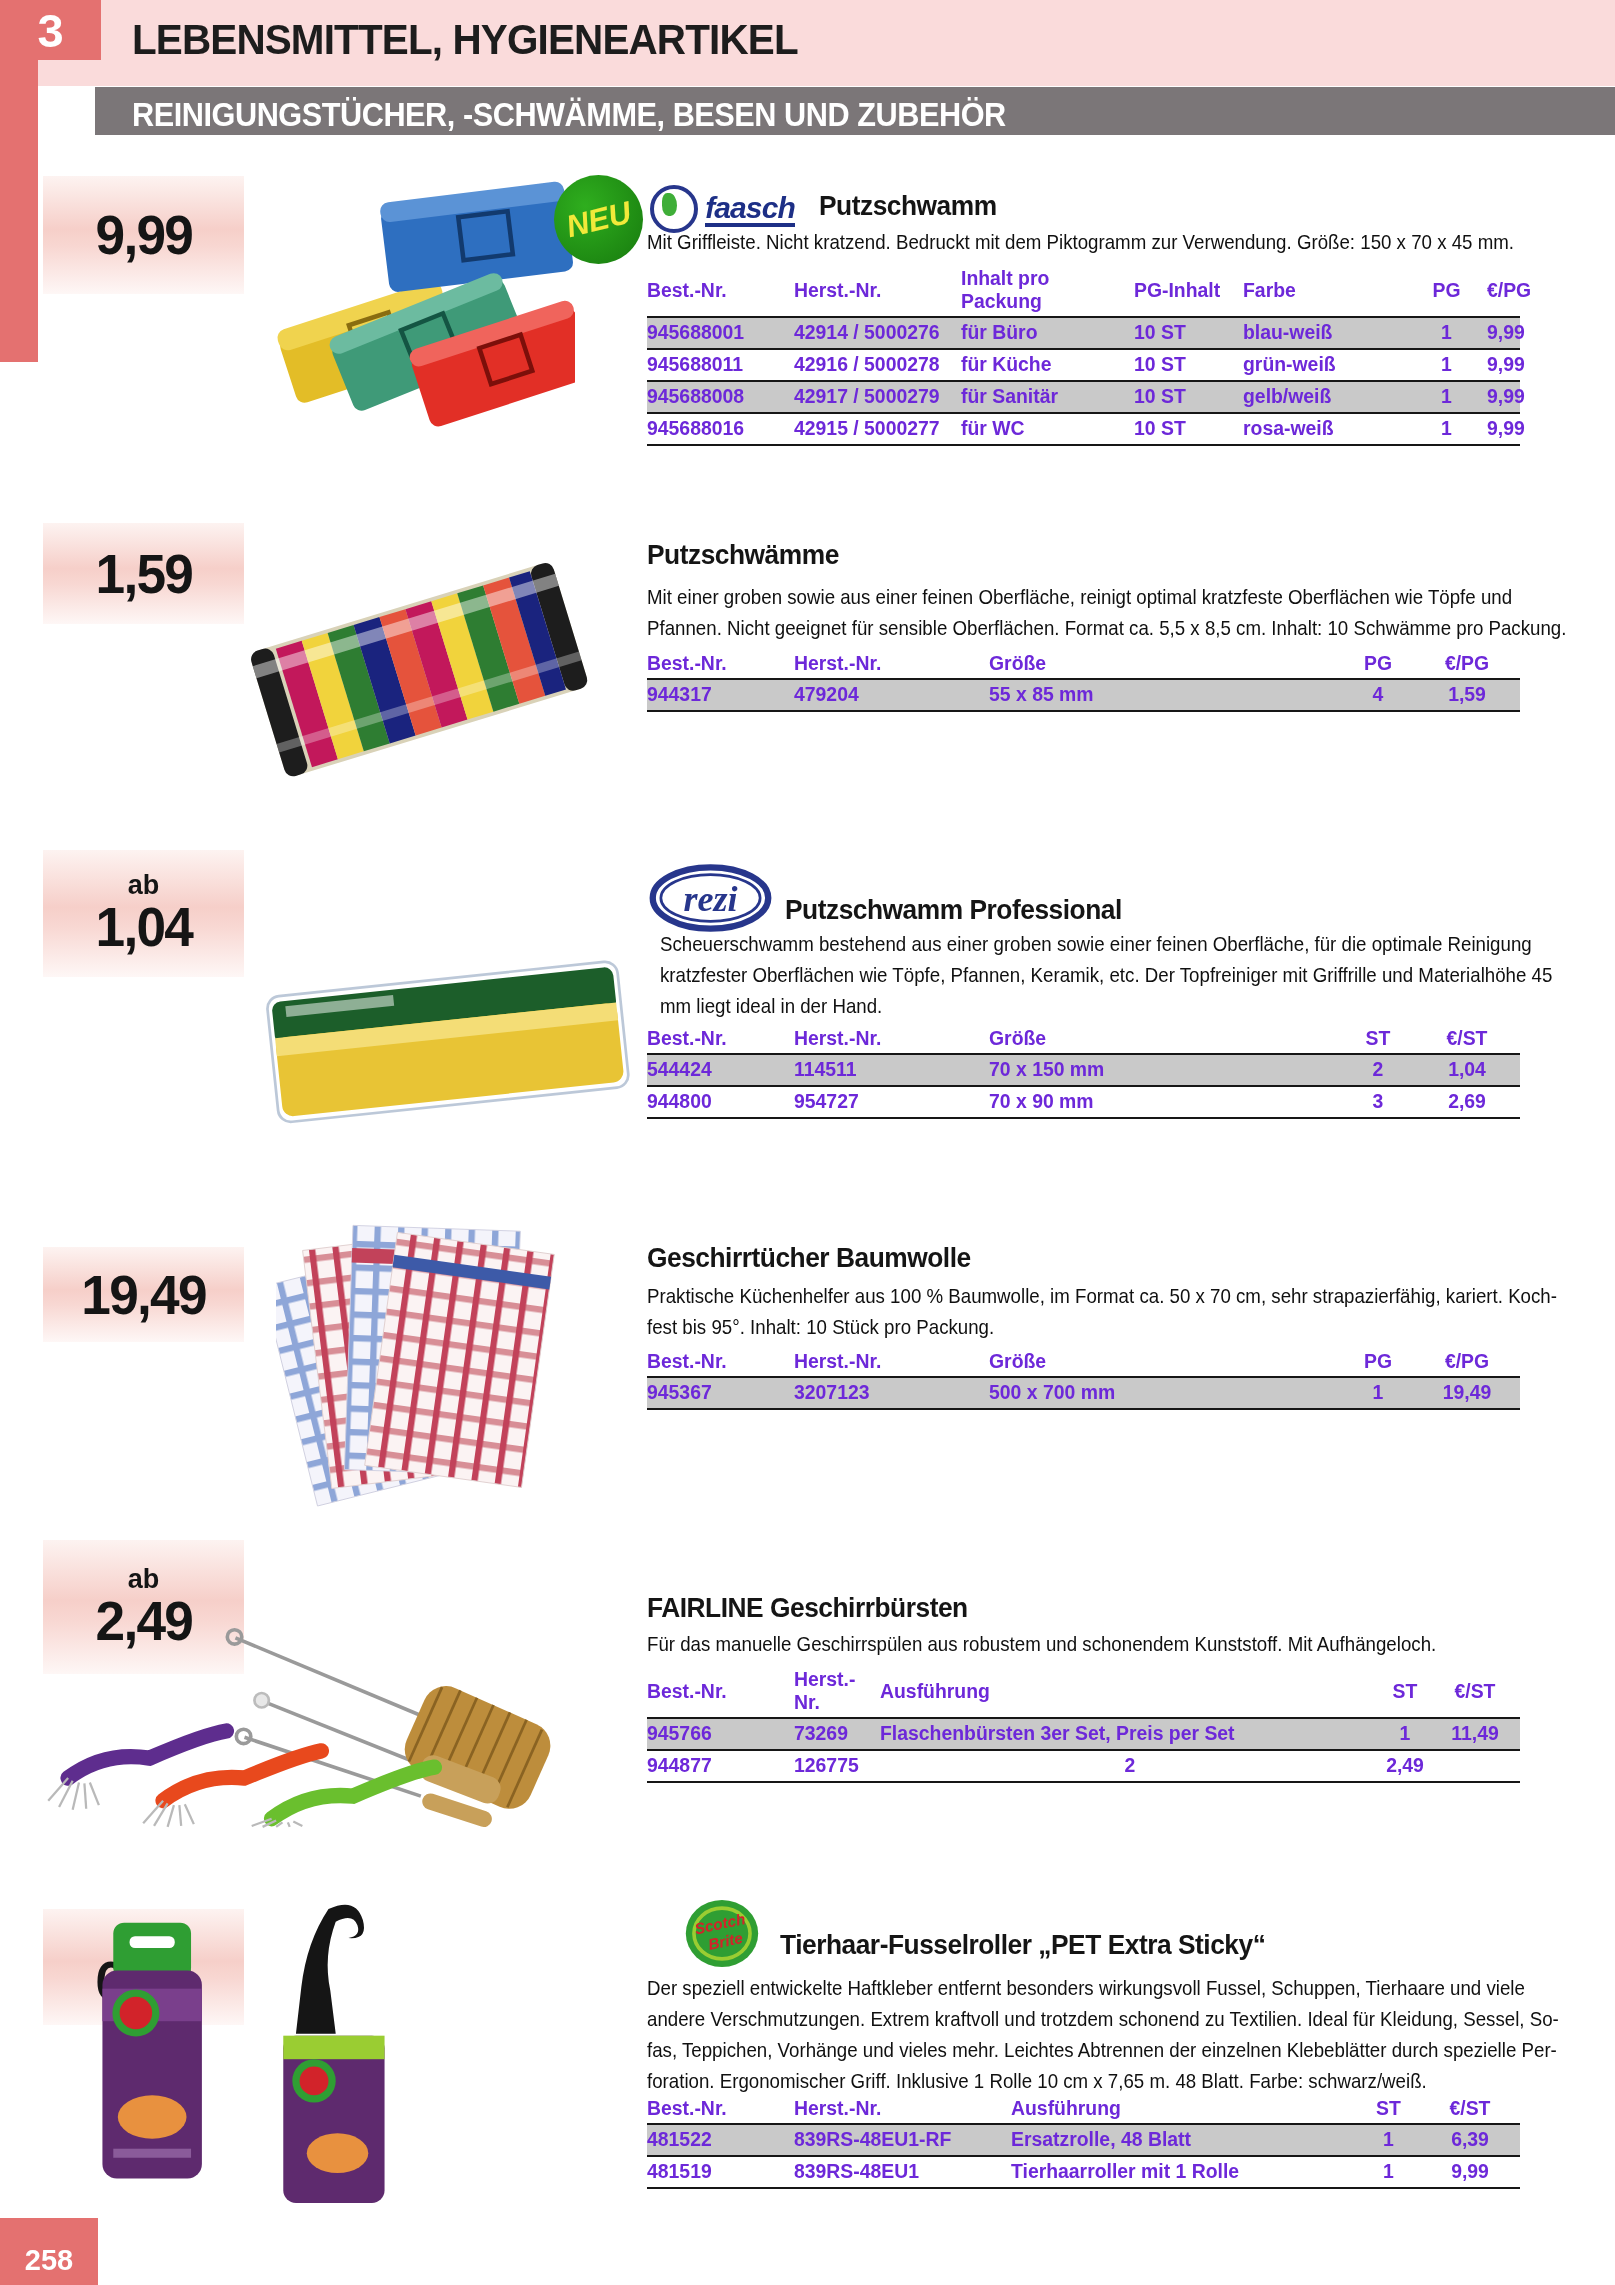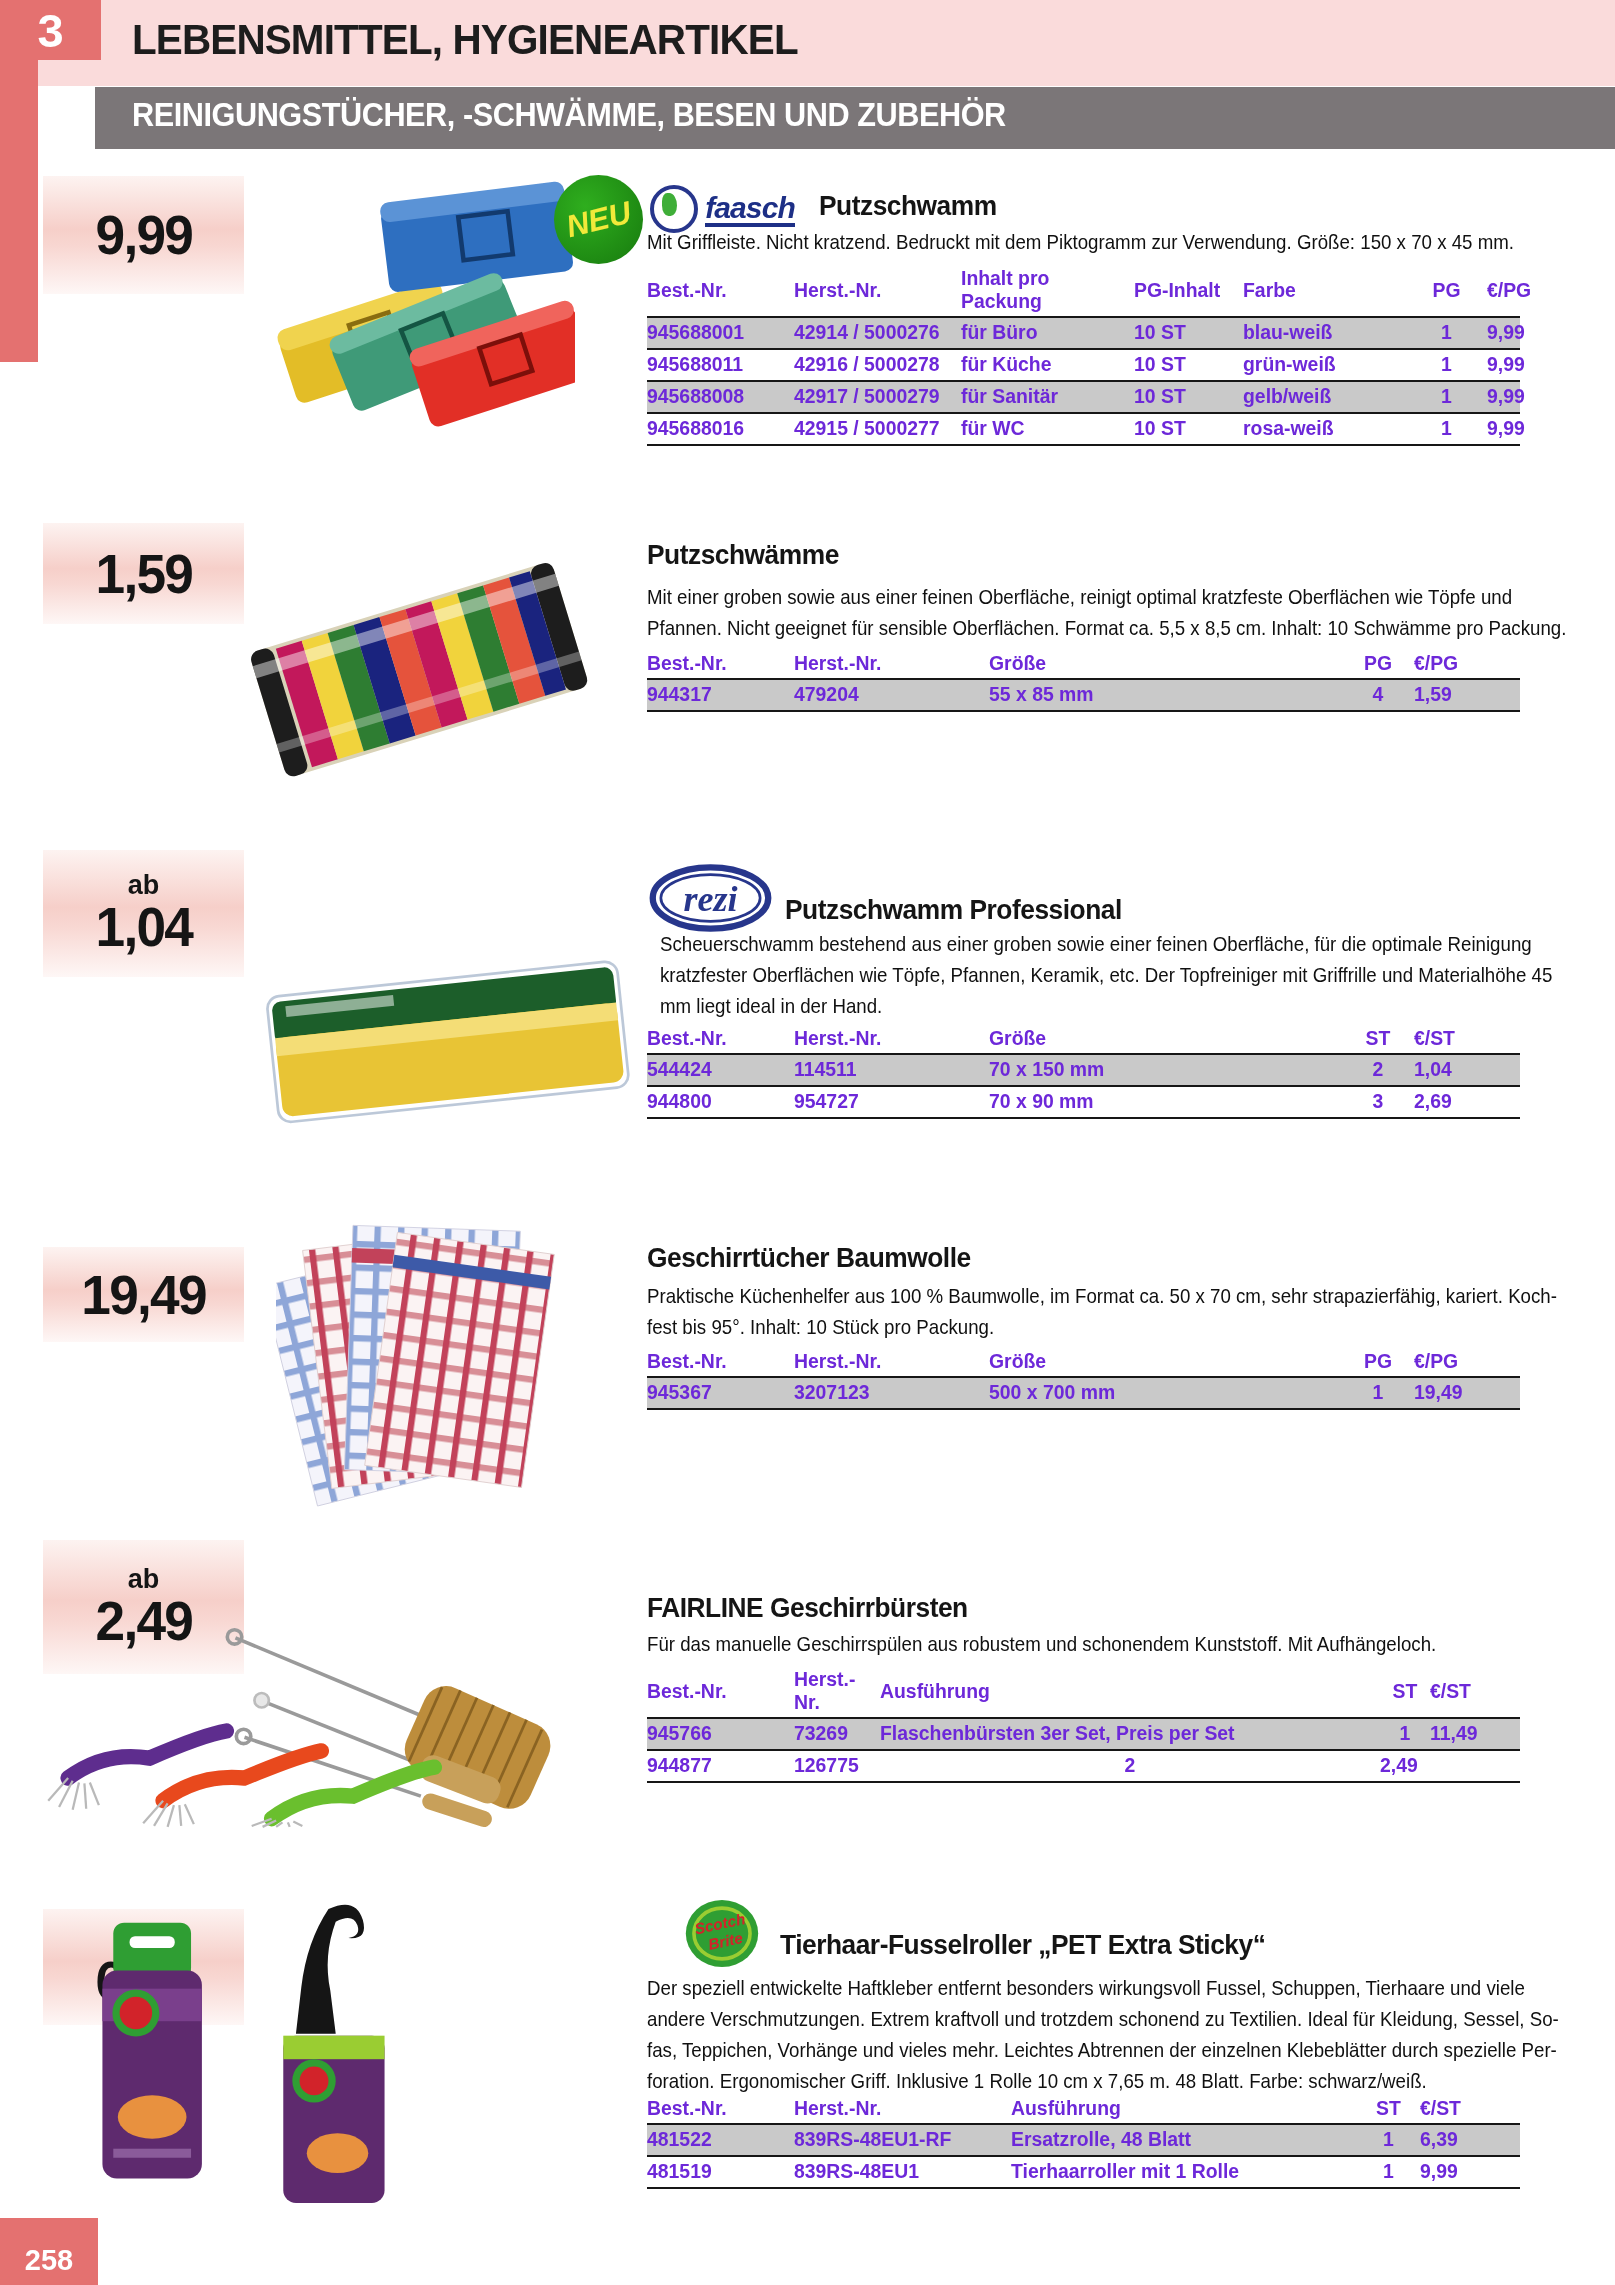--- a/index.html
+++ b/index.html
@@ -6,21 +6,21 @@
   body{font-family:"Liberation Sans", sans-serif;color:#151515;}
   #page{position:relative;width:1616px;height:2285px;background:#fff;overflow:hidden;}
 
   
   .band-pink{position:absolute;left:0;top:0;width:1616px;height:86px;background:#fadbdb;}
   .chapter-title{position:absolute;left:132px;top:14.5px;font-size:43px;font-weight:bold;
     letter-spacing:-0.9px;color:#1d1d1d;transform:scaleX(.94);transform-origin:left;white-space:nowrap;}
   .tab3{position:absolute;left:0;top:0;width:101px;height:60px;background:#e47170;
     display:flex;align-items:center;justify-content:center;font-size:47px;font-weight:bold;color:#fff;}
   .red-strip{position:absolute;left:0;top:60px;width:38px;height:302px;background:#e47170;}
-  .bar-gray{position:absolute;left:95px;top:87px;width:1521px;height:62px;background:#7b7678;}
+  .bar-gray{position:absolute;left:95px;top:87px;width:1521px;height:48px;background:#7b7678;}
   .bar-gray .t{position:absolute;left:37px;top:9px;font-size:33px;font-weight:bold;color:#fff;
     letter-spacing:-0.5px;transform:scaleX(.93);transform-origin:left;white-space:nowrap;}
 
   
   .callout{position:absolute;left:43px;width:201px;text-align:center;
     background:linear-gradient(180deg,#fdf3f1 0%,#f6cfc9 45%,#f8d7d2 60%,#fef7f6 100%);
     display:flex;flex-direction:column;align-items:center;justify-content:center;}
   .callout .ab{font-size:27px;font-weight:bold;line-height:27px;}
   .callout .pr{font-size:56px;font-weight:bold;letter-spacing:-1.8px;line-height:56px;transform:scaleX(.95);}
 
@@ -31,21 +31,21 @@
   .desc div{transform:scaleX(.89);transform-origin:left;white-space:nowrap;}
 
   
   .tbl{position:absolute;left:647px;width:873px;font-size:19.4px;font-weight:bold;color:#6d28d9;
     border-bottom:2.7px solid #161616;}
   .tr{display:grid;align-items:center;min-height:30px;border-top:2.7px solid #161616;}
   .tr.h{border-top:none;min-height:28px;}
   .tr.g{background:#c9c9c9;}
   .cell{white-space:pre-line;line-height:23.5px;padding:1.8px 0;}
   .cell.c{text-align:center;}
-  .cell.r{text-align:left;}
+  .cell.r{text-align:center;}
   .cols-a{grid-template-columns:147px 167px 173px 109px 163px 81px 1fr;}
   .cols-b{grid-template-columns:147px 195px 353px 72px 1fr;}
   .cols-c{grid-template-columns:147px 86px 1fr 50px 90px;}
   .cols-d{grid-template-columns:147px 217px 1fr 63px 100px;}
 
   
   .neu{position:absolute;left:554px;top:175px;width:89px;height:89px;border-radius:50%;
     background:radial-gradient(circle at 35% 35%,#2fae1e,#177a0e);display:flex;align-items:center;justify-content:center;}
   .neu span{color:#f2e93a;font-size:31px;font-weight:bold;font-style:italic;transform:rotate(-14deg);}
   .logo-faasch{position:absolute;left:650px;top:185px;display:flex;align-items:center;gap:7.2px;}

